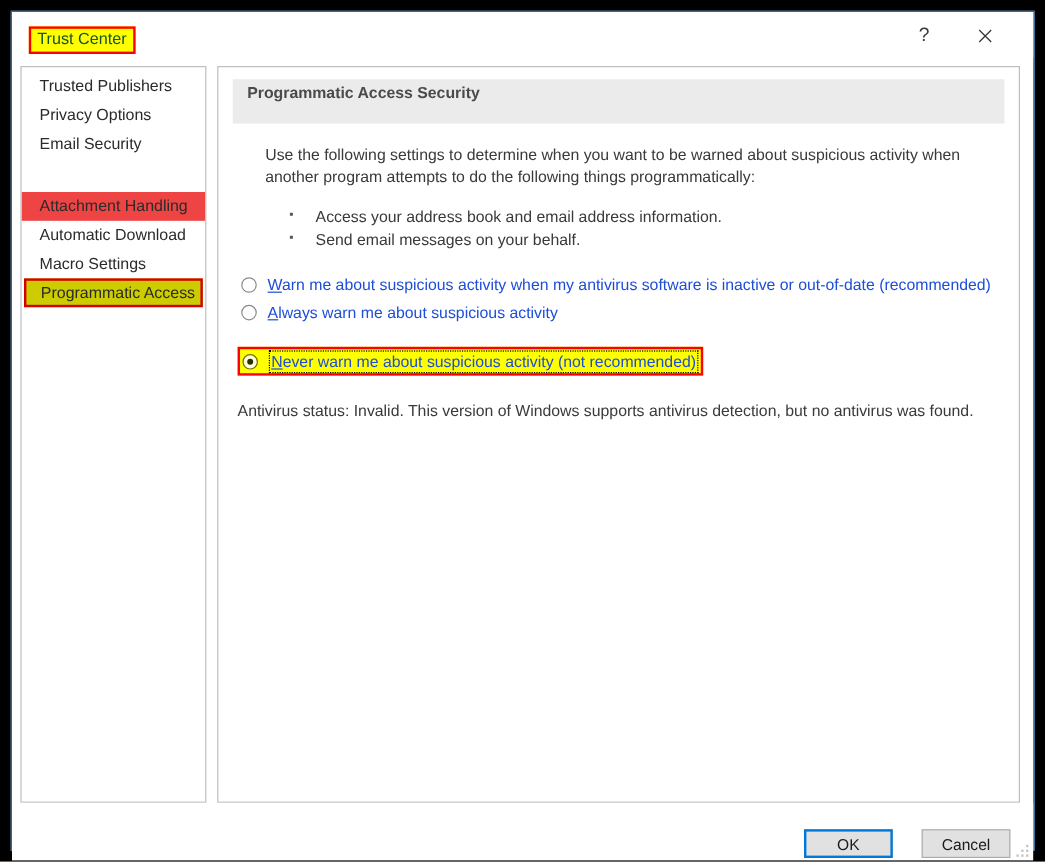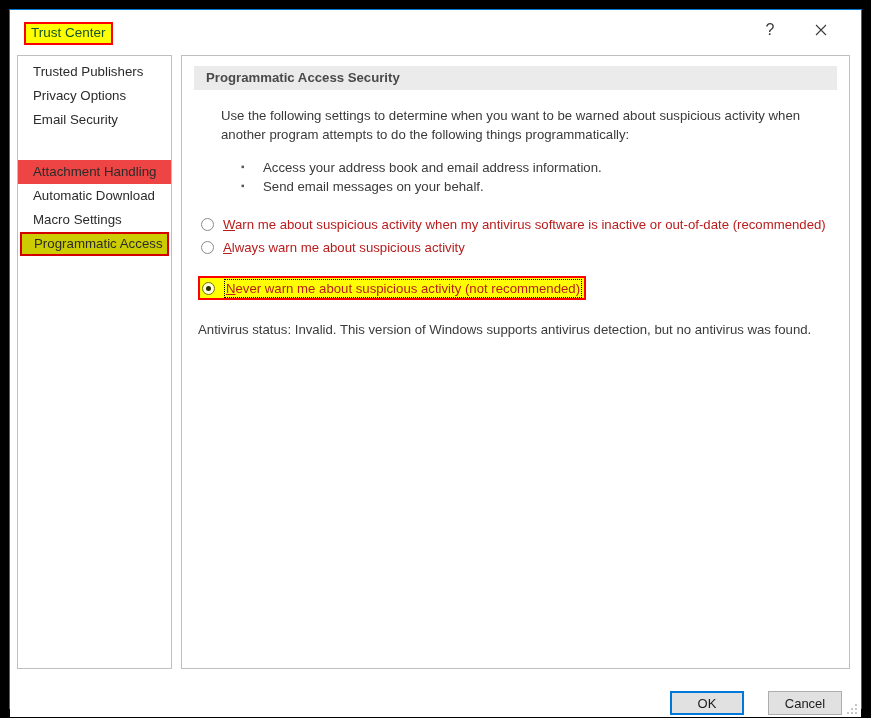--- a/index.html
+++ b/index.html
@@ -123,21 +123,21 @@
     margin-left: 9px;
     border: 1px solid #bfbfbf;
     background: #ffffff;
     box-sizing: border-box;
     height: 614px;
     overflow: hidden;
     padding: 10px 12px 0 12px;
   }
   #section-header {
     background: #ebebeb;
-    height: 24px;
+    height: 37px;
     line-height: 24px;
     padding-left: 12px;
     font-size: 13.2px;
     font-weight: bold;
     color: #4a4a4a;
   }
   #intro {
     margin: 16px 0 0 27px;
     font-size: 13.2px;
     color: #3a3a3a;
@@ -200,21 +200,21 @@
     position: absolute;
     left: 3px;
     top: 3px;
     width: 5px;
     height: 5px;
     border-radius: 50%;
     background: #2d2d00;
   }
   .radio-row .rlabel {
     font-size: 13.2px;
-    color: #b91c1c;
+    color: #1d4ed8;
     white-space: nowrap;
   }
   .radio-row .rlabel u { text-decoration: underline; }
 
   .radio-row.annotated {
     background: #ffff00;
     border: 2px solid #ff0000;
     padding-left: 2px;
     padding-right: 2px;
     height: 24px;

